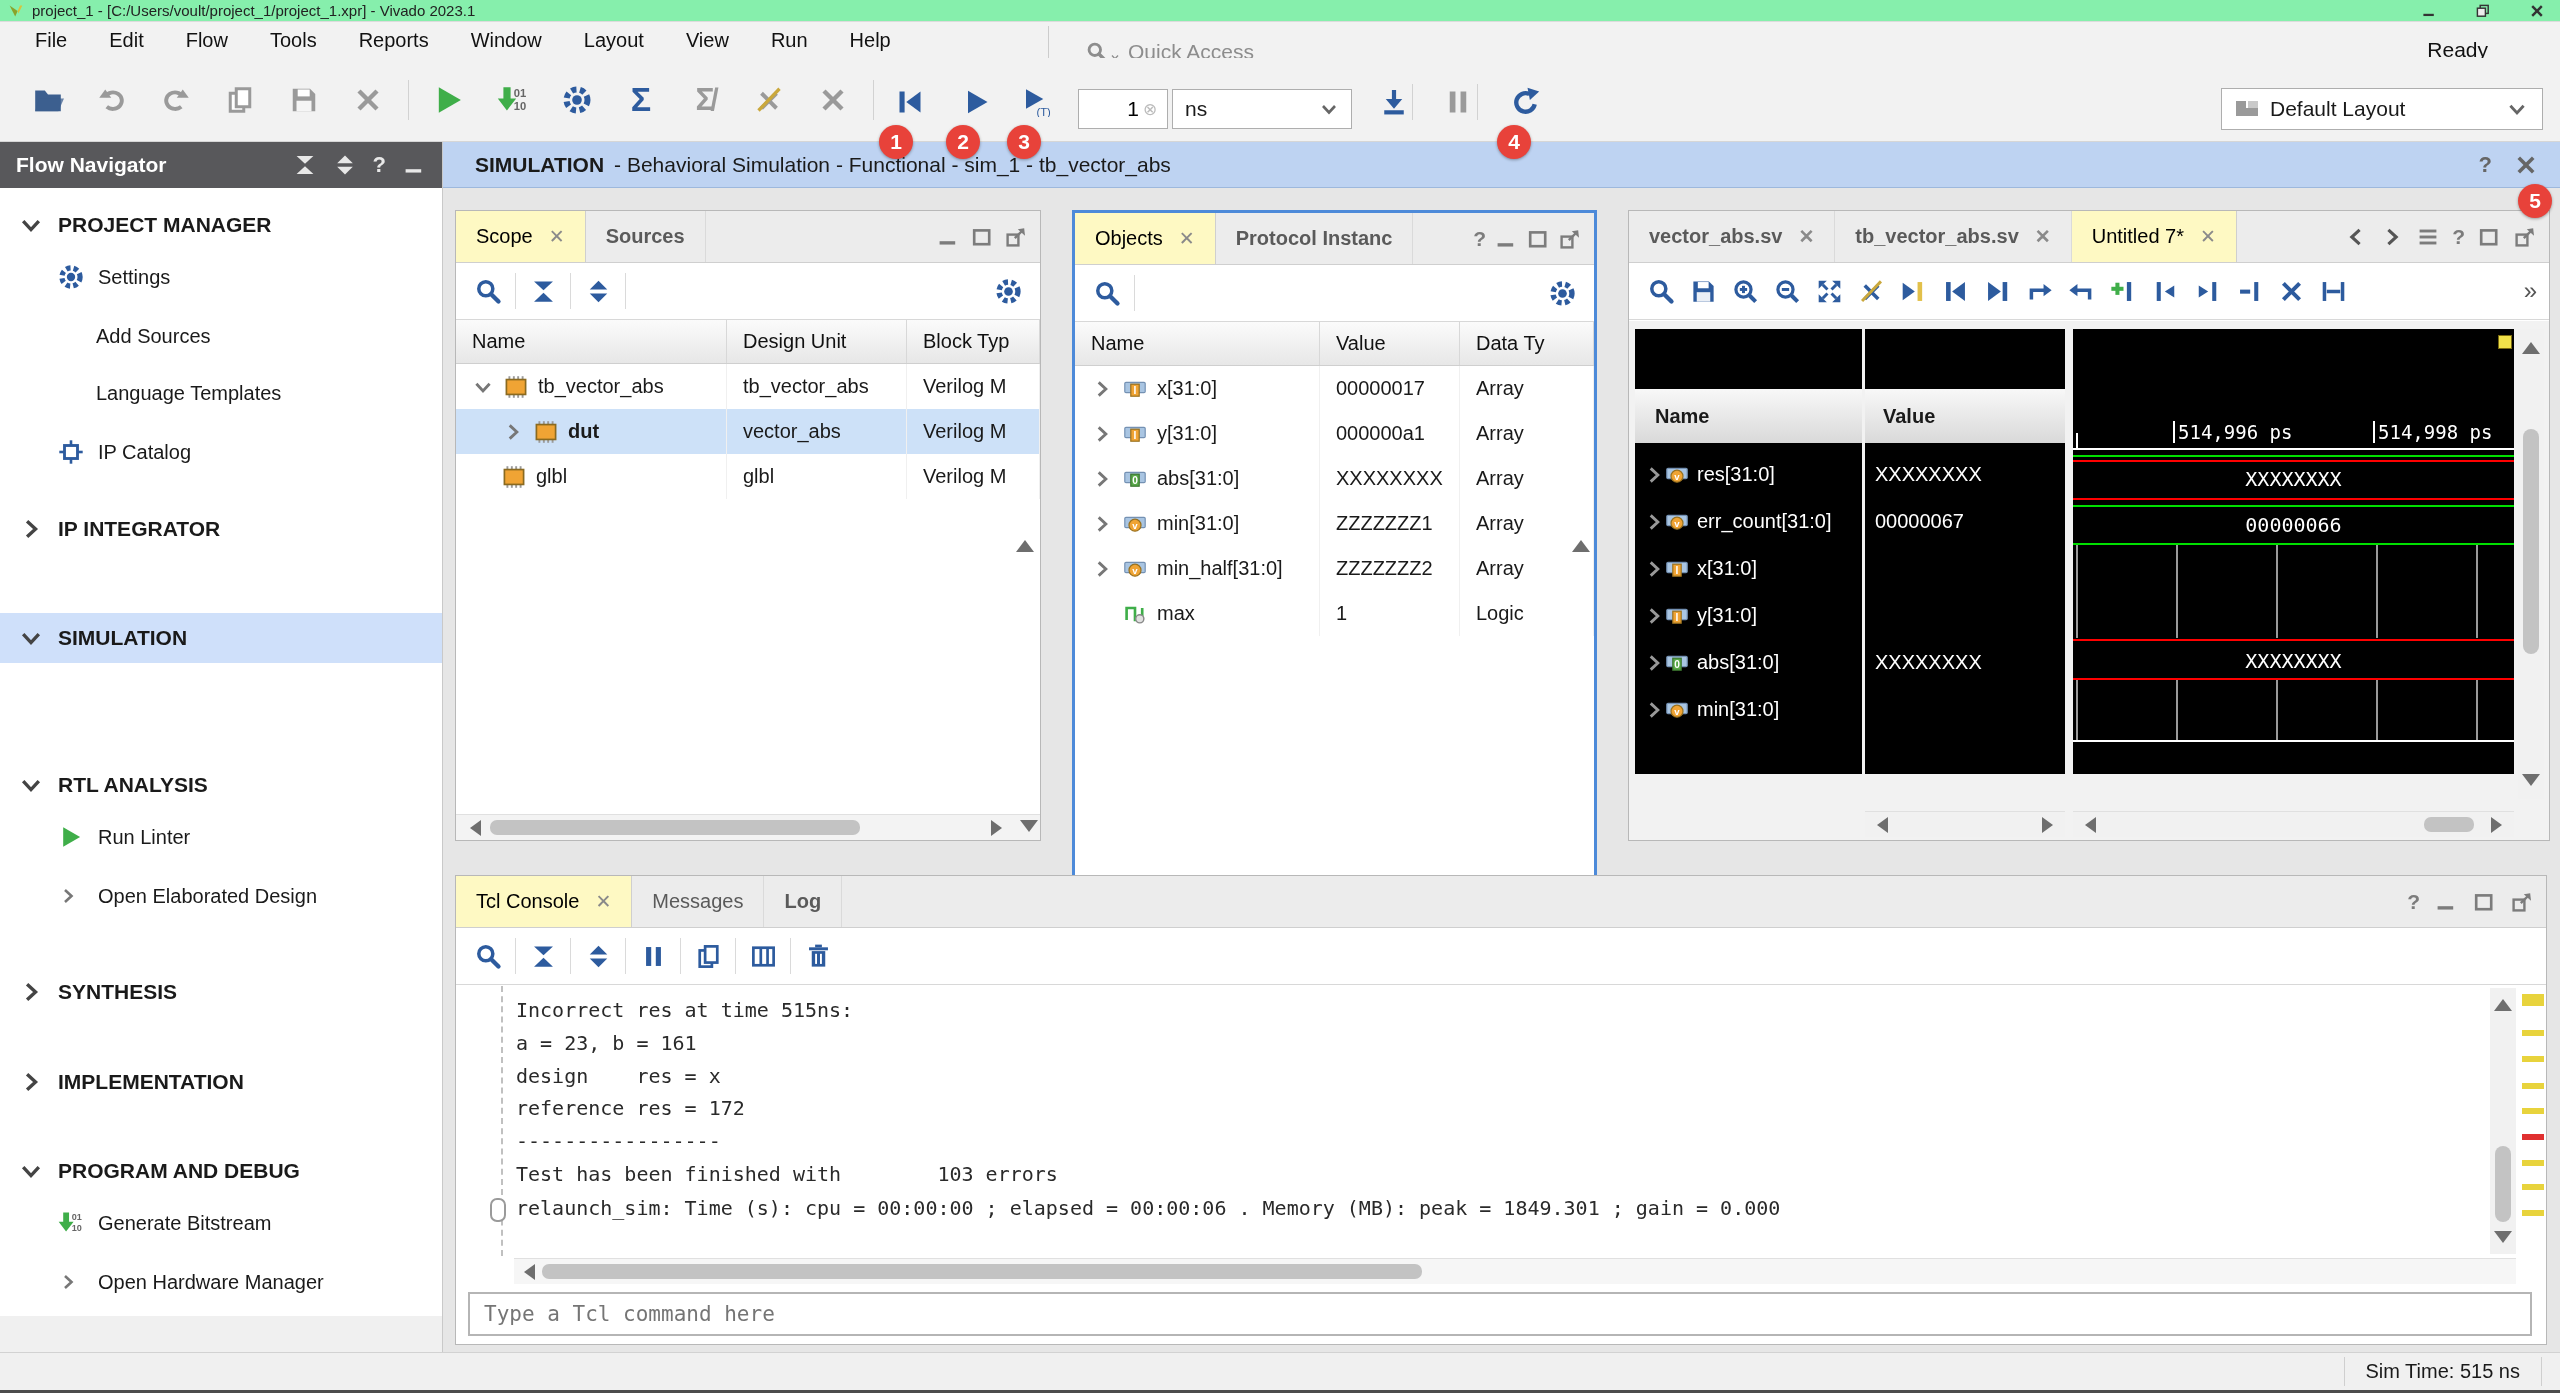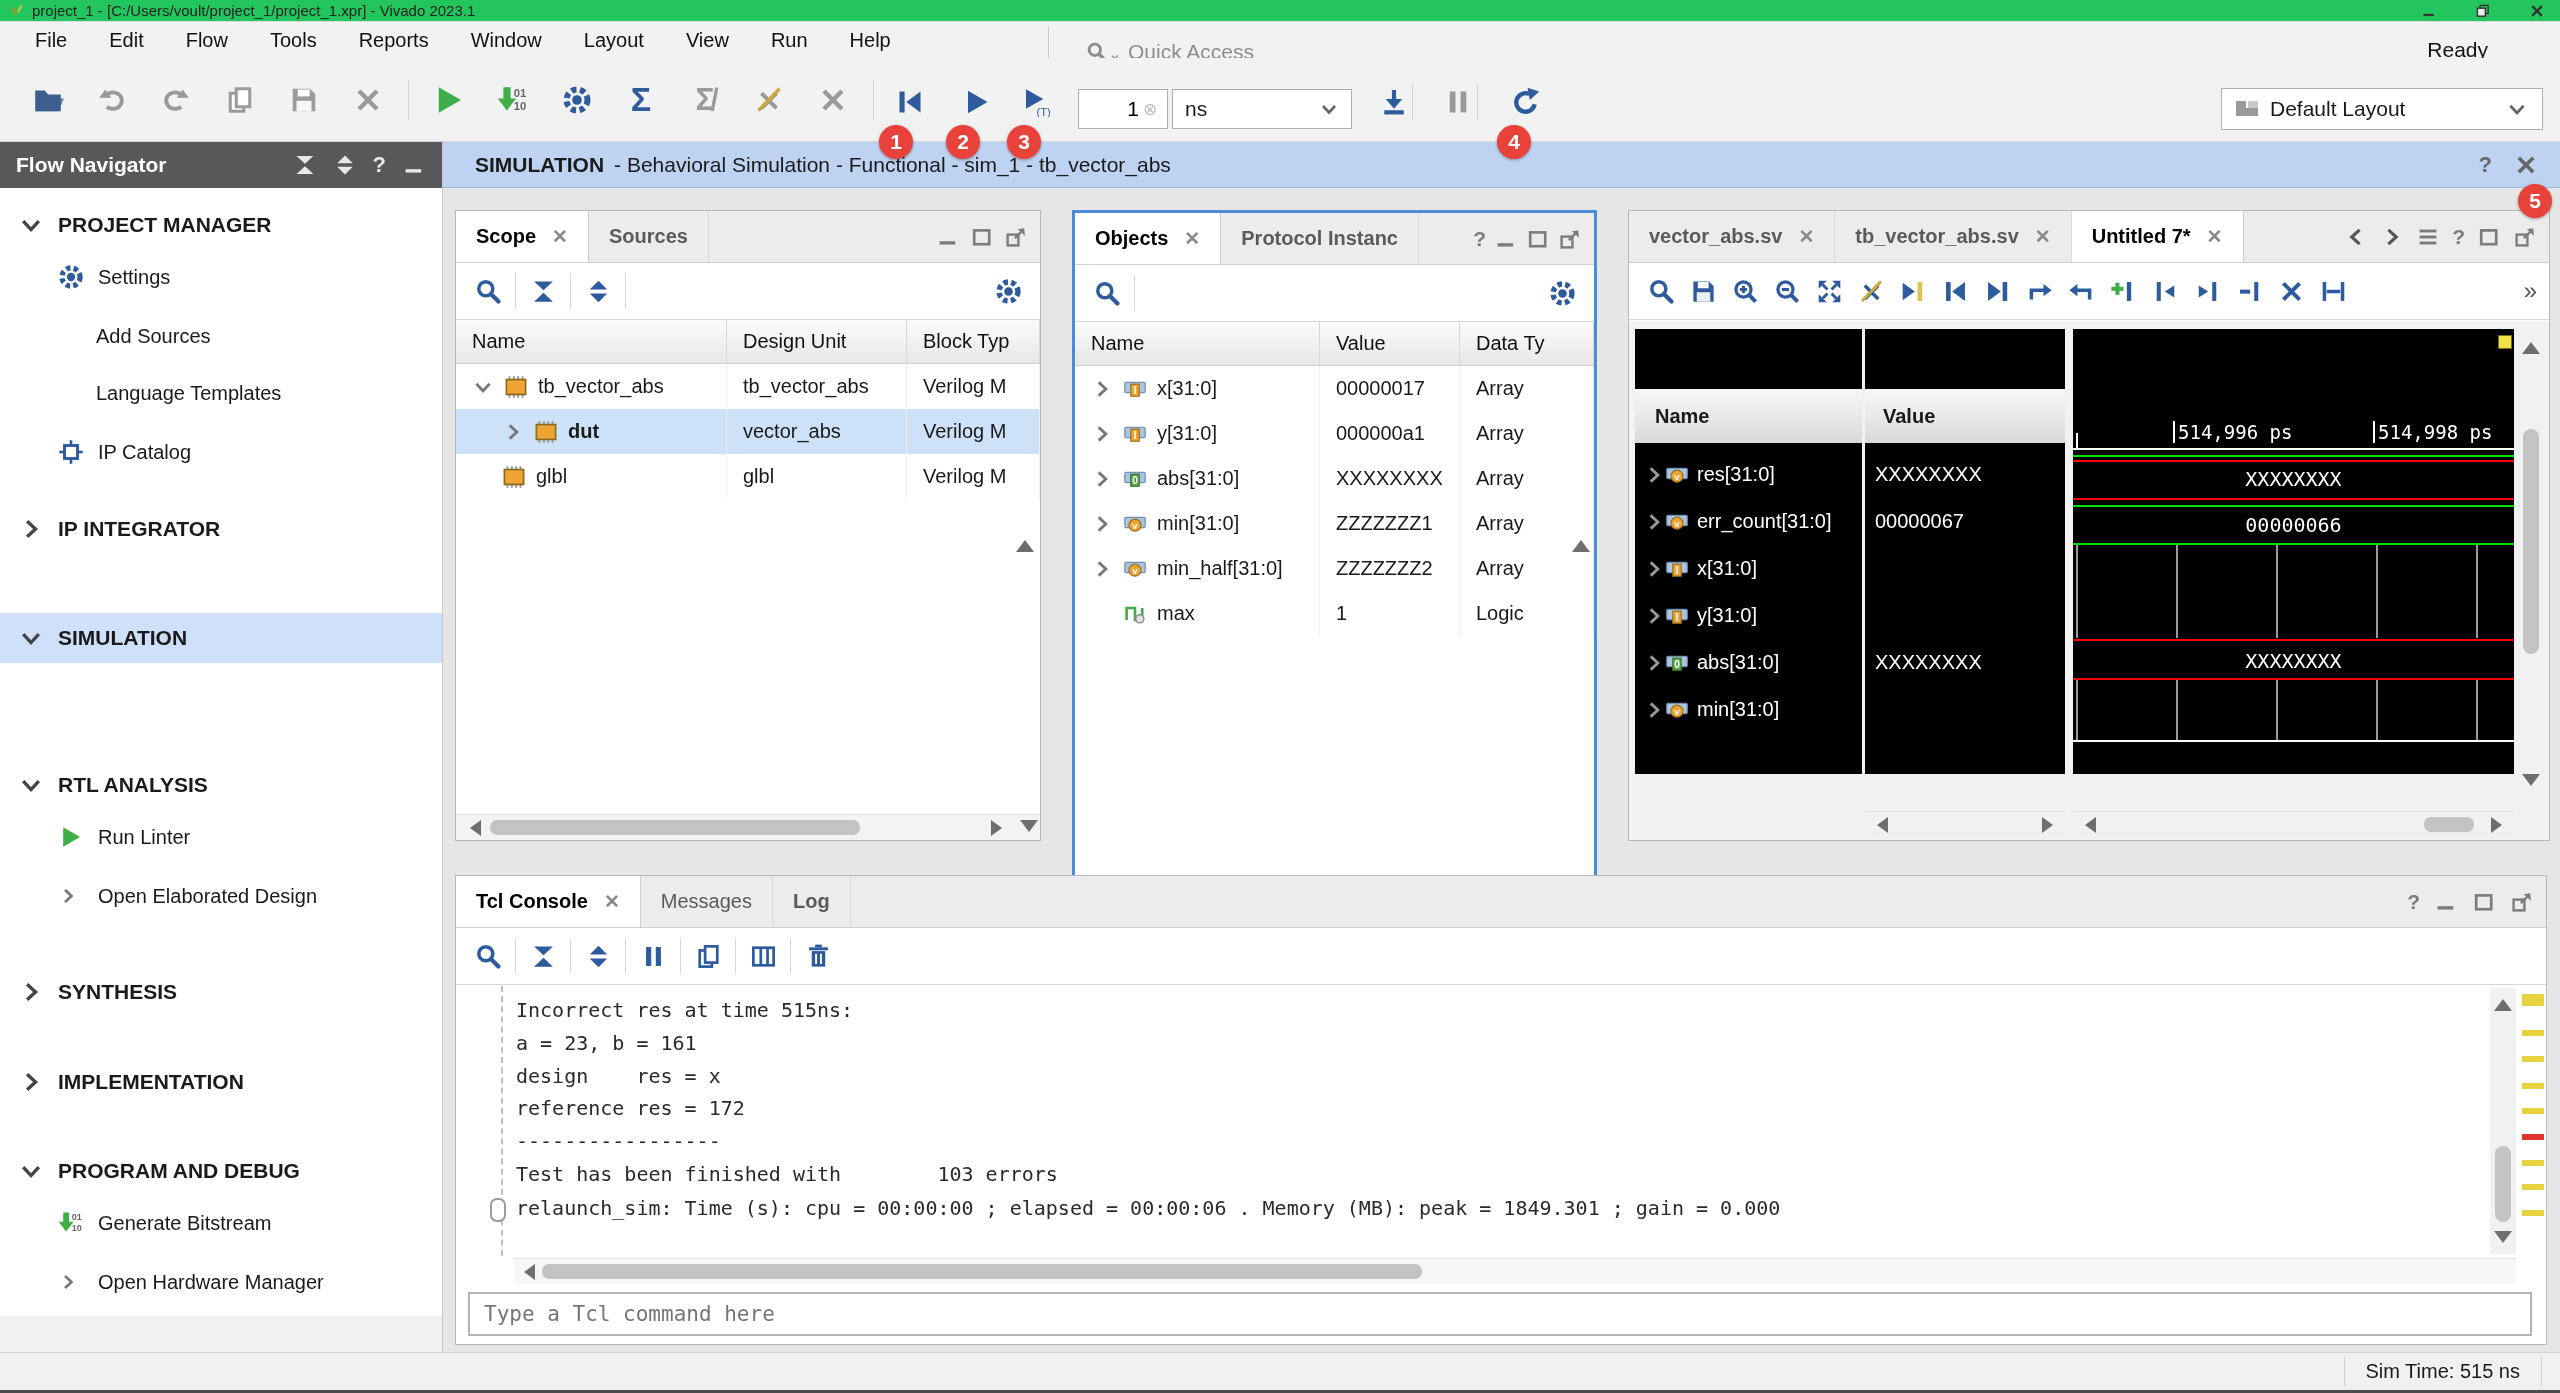--- a/index.html
+++ b/index.html
@@ -5,21 +5,21 @@
   * { box-sizing:border-box; margin:0; padding:0; }
   html,body { width:2560px; height:1393px; }
   body { font-family:"Liberation Sans",sans-serif; background:#e8e8e8; position:relative; overflow:hidden; color:#1a1a1a; }
   .abs { position:absolute; }
   .flex { display:flex; align-items:center; }
   .mono { font-family:"DejaVu Sans Mono","Liberation Mono",monospace; }
   svg.ic { display:block; }
   .blue { color:#2d5b9e; } .gray { color:#9a9a9a; } .green { color:#3fae49; }
 
   
-  #titlebar { left:0; top:0; width:2560px; height:22px; background:#22c55e; border-bottom:1px solid #dcdcdc; font-size:15px; color:#222; }
+  #titlebar { left:0; top:0; width:2560px; height:22px; background:#86efac; border-bottom:1px solid #dcdcdc; font-size:15px; color:#222; }
   #menubar { left:0; top:22px; width:2560px; height:36px; background:#f2f2f2; }
   .menu-item { padding:0 21px; font-size:20px; color:#111; height:100%; display:flex; align-items:center; }
   #toolbar { left:0; top:58px; width:2560px; height:84px; background:#f2f2f2; border-bottom:1px solid #d6d6d6; }
   .tbico { width:44px; height:44px; display:flex; align-items:center; justify-content:center; margin:0 10px; }
   .tbico svg { width:30px; height:30px; }
   .tsep { width:1px; height:40px; background:#d2d2d2; margin:0 8px; }
 
   
   .badge { position:absolute; width:34px; height:34px; border-radius:50%; background:#e8423a; color:#fff; font-size:21px; font-weight:bold; display:flex; align-items:center; justify-content:center; box-shadow:0 1px 3px rgba(0,0,0,.35); z-index:50; }
 
@@ -33,21 +33,21 @@
   .nav-ico { width:26px; height:26px; margin-right:14px; flex:none; }
   .ind1 { padding-left:58px; } .ind2 { padding-left:96px; }
 
   
   #simbar { left:443px; top:142px; right:0; height:46px; background:#bed3f2; border-bottom:1px solid #9db8dd; font-size:21px; }
   #workspace { left:443px; top:188px; right:0; bottom:41px; background:#e6e6e6; }
 
   .panel { position:absolute; background:#fff; border:1px solid #b8b8b8; }
   .ptabs { height:52px; background:#ececec; border-bottom:1px solid #cfcfcf; display:flex; align-items:stretch; font-size:20px; }
   .ptab { display:flex; align-items:center; gap:16px; padding:0 20px; color:#5a5a5a; border-right:1px solid #dadada; white-space:nowrap; overflow:hidden; }
-  .ptab.active { background:#ffffff; color:#000; font-weight:bold; border-right:1px solid #cfcfcf; }
+  .ptab.active { background:#fef9c3; color:#000; font-weight:normal; border-right:1px solid #cfcfcf; }
   .tabx { color:#8a8a8a; font-size:19px; }
   .winctl { margin-left:auto; display:flex; align-items:center; gap:10px; padding-right:12px; color:#7c7c7c; }
   .winctl svg { width:24px; height:24px; }
   .ptoolbar { height:57px; display:flex; align-items:center; padding:0 12px; border-bottom:1px solid #d8d8d8; }
   .pbtn { width:40px; height:40px; display:flex; align-items:center; justify-content:center; color:#2d5b9e; }
   .pbtn svg { width:27px; height:27px; }
   .pvr { width:1px; height:36px; background:#dadada; margin:0 7px; }
 
   .thead { display:grid; height:44px; background:linear-gradient(#fbfbfb,#e7e7e7); border-bottom:1px solid #cfcfcf; font-size:20px; align-items:center; color:#111; }
   .thead > div { padding-left:16px; border-right:1px solid #d8d8d8; height:100%; display:flex; align-items:center; overflow:hidden; white-space:nowrap; }

